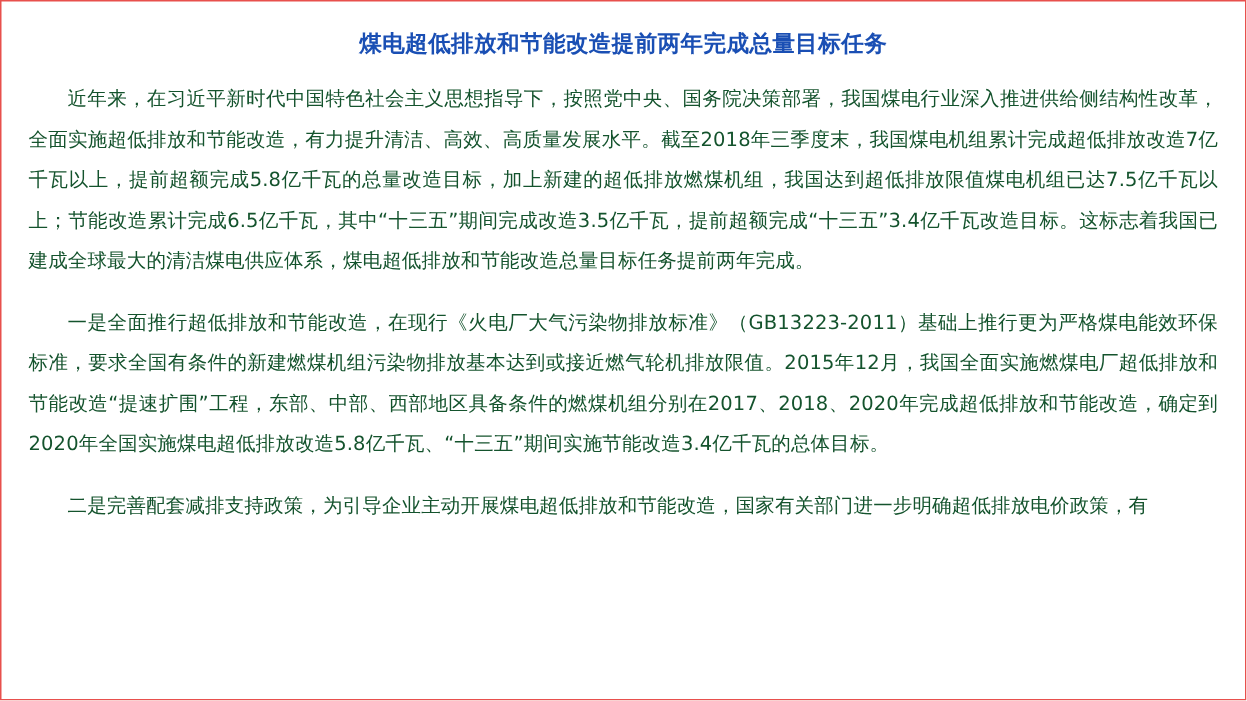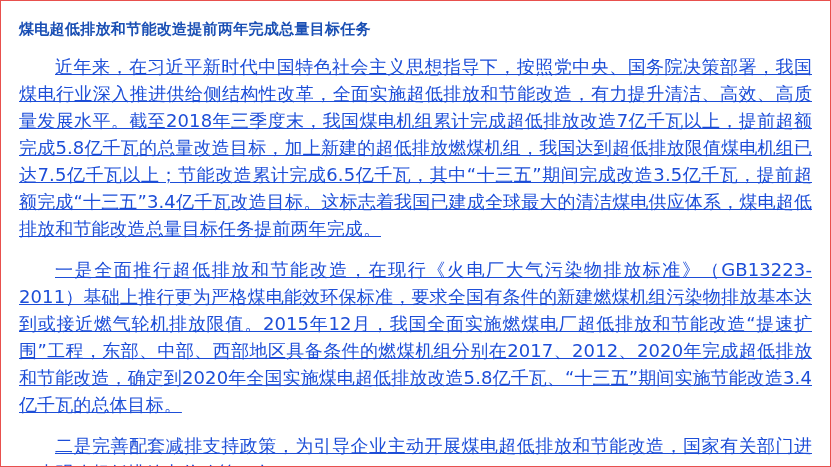--- a/index.html
+++ b/index.html
@@ -19,46 +19,45 @@
     height: 467px;
     box-sizing: border-box;
     border: 1px solid #e8504d;
     background: #ffffff;
     overflow: hidden;
   }
   .doc-inner {
     padding: 14px 18px 0 18px;
   }
   .doc-title {
-    text-align: left;
+    text-align: center;
     color: #1a4fb4;
     font-weight: bold;
     font-size: 15px;
     line-height: 20px;
     letter-spacing: 0.3px;
     margin: 4px 0 14px 0;
   }
   .para {
-    color: #1d4ed8;
-    font-size: 18px;
+    color: #14532d;
+    font-size: 13px;
     line-height: 27px;
     text-align: justify;
     text-justify: inter-ideograph;
     text-indent: 2em;
     margin: 0 0 14px 0;
     letter-spacing: 0.1px;
-    text-decoration: underline;
   }
   .para:last-child {
     margin-bottom: 0;
   }
 </style>
 </head>
 <body>
 
 <div class="page">
   <div class="doc-inner">
     <div class="doc-title">煤电超低排放和节能改造提前两年完成总量目标任务</div>
     <p class="para">近年来，在习近平新时代中国特色社会主义思想指导下，按照党中央、国务院决策部署，我国煤电行业深入推进供给侧结构性改革，全面实施超低排放和节能改造，有力提升清洁、高效、高质量发展水平。截至2018年三季度末，我国煤电机组累计完成超低排放改造7亿千瓦以上，提前超额完成5.8亿千瓦的总量改造目标，加上新建的超低排放燃煤机组，我国达到超低排放限值煤电机组已达7.5亿千瓦以上；节能改造累计完成6.5亿千瓦，其中“十三五”期间完成改造3.5亿千瓦，提前超额完成“十三五”3.4亿千瓦改造目标。这标志着我国已建成全球最大的清洁煤电供应体系，煤电超低排放和节能改造总量目标任务提前两年完成。</p>
-    <p class="para">一是全面推行超低排放和节能改造，在现行《火电厂大气污染物排放标准》（GB13223-2011）基础上推行更为严格煤电能效环保标准，要求全国有条件的新建燃煤机组污染物排放基本达到或接近燃气轮机排放限值。2015年12月，我国全面实施燃煤电厂超低排放和节能改造“提速扩围”工程，东部、中部、西部地区具备条件的燃煤机组分别在2017、2012、2020年完成超低排放和节能改造，确定到2020年全国实施煤电超低排放改造5.8亿千瓦、“十三五”期间实施节能改造3.4亿千瓦的总体目标。</p>
+    <p class="para">一是全面推行超低排放和节能改造，在现行《火电厂大气污染物排放标准》（GB13223-2011）基础上推行更为严格煤电能效环保标准，要求全国有条件的新建燃煤机组污染物排放基本达到或接近燃气轮机排放限值。2015年12月，我国全面实施燃煤电厂超低排放和节能改造“提速扩围”工程，东部、中部、西部地区具备条件的燃煤机组分别在2017、2018、2020年完成超低排放和节能改造，确定到2020年全国实施煤电超低排放改造5.8亿千瓦、“十三五”期间实施节能改造3.4亿千瓦的总体目标。</p>
     <p class="para">二是完善配套减排支持政策，为引导企业主动开展煤电超低排放和节能改造，国家有关部门进一步明确超低排放电价政策，有</p>
   </div>
 </div>
 
 </body></html>

